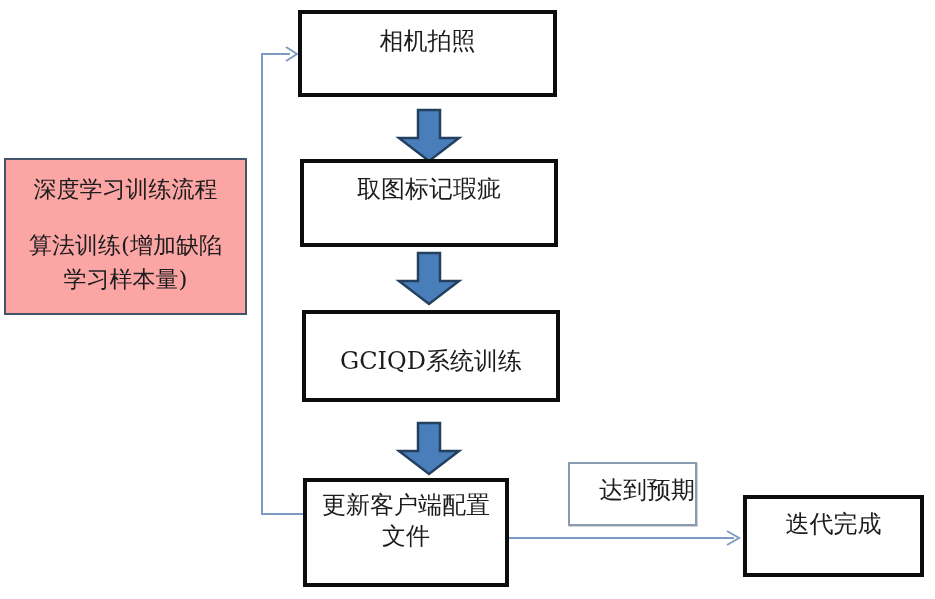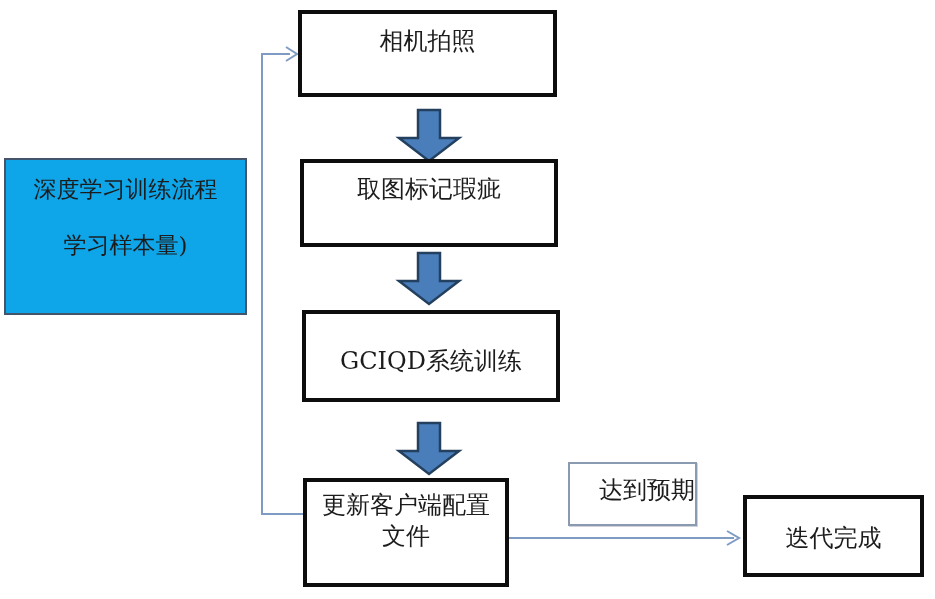--- a/index.html
+++ b/index.html
@@ -34,33 +34,33 @@
     box-sizing: border-box;
     text-align: center;
     font-size: 24px;
     line-height: 30px;
   }
   .thick { border: 4px solid var(--box-border, #0d0d0d); }
   .node-camera  { left: 298px; top: 10px;  width: 259px; height: 87px;  padding-top: 12px; }
   .node-mark    { left: 300px; top: 159px; width: 258px; height: 88px;  padding-top: 13px; font-family: Liberation Mono, monospace; }
   .node-train   { left: 302px; top: 310px; width: 258px; height: 92px;  padding-top: 32px; }
   .node-update  { left: 303px; top: 478px; width: 206px; height: 109px; padding-top: 8px; line-height: 31px; }
-  .node-done    { left: 743px; top: 495px; width: 181px; height: 82px;  padding-top: 24px; }
+  .node-done    { left: 743px; top: 495px; width: 181px; height: 82px;  padding-top: 10px; }
   .node-expected {
     left: 568px; top: 462px; width: 129px; height: 64px;
     border: 2px solid var(--expected-border, #8a9bb1);
     padding-top: 11px;
     box-shadow: 1px 1px 0 rgba(120,130,150,0.35);
     text-align: right;
   }
   .note {
     position: absolute;
     left: 4px; top: 158px; width: 243px; height: 157px;
     border: 2px solid var(--note-border, #44546a);
-    background: #0ea5e9;
+    background: #fca5a5;
     box-sizing: border-box;
     text-align: center;
     font-size: 23px;
     line-height: 34px;
     padding-top: 12px;
   }
   .note .gap-after { margin-bottom: 22px; }
 </style>
 </head>
 <body>
@@ -106,16 +106,17 @@
   <div class="node node-expected">
     <span>达到预期</span>
   </div>
 
   <div class="node thick node-done">
     <span>迭代完成</span>
   </div>
 
   <div class="note">
     <div class="gap-after">深度学习训练流程</div>
+    <div>算法训练(增加缺陷</div>
     <div>学习样本量)</div>
   </div>
 
 </div>
 
 </body></html>

